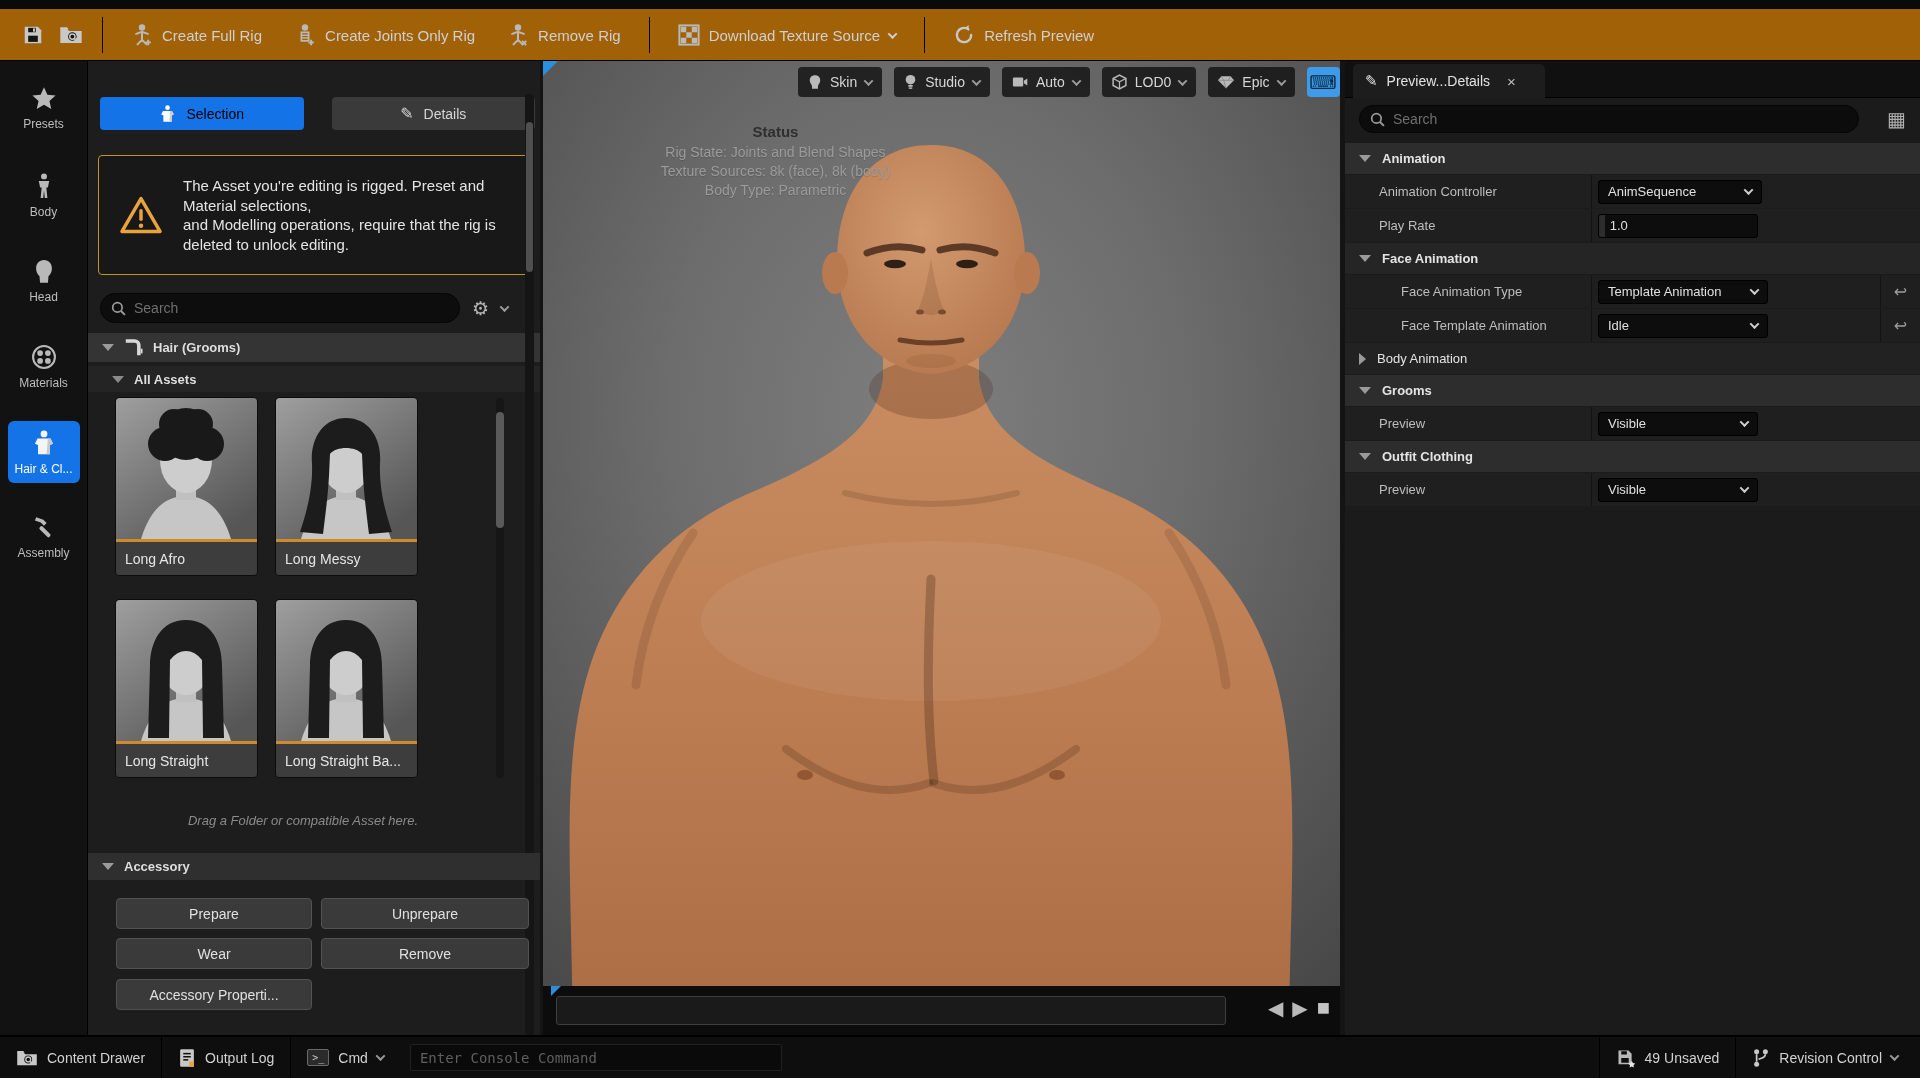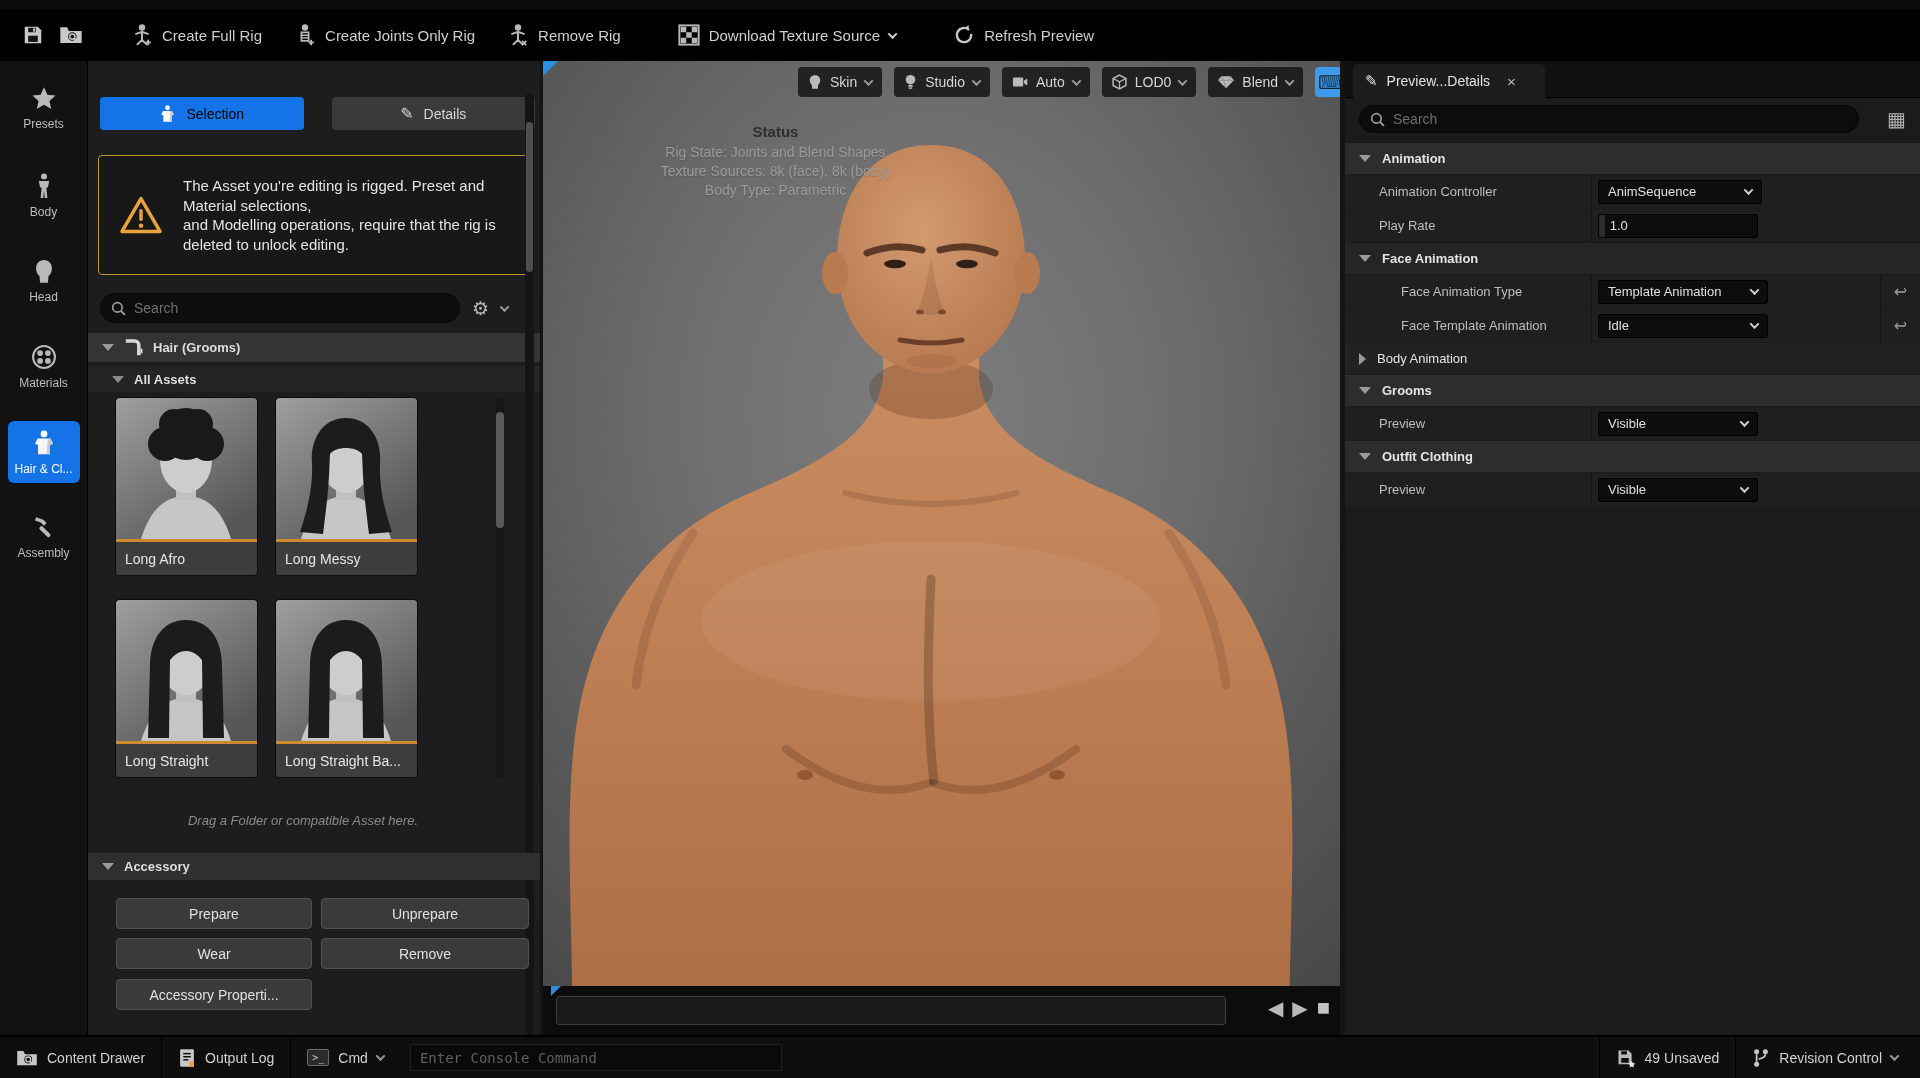--- a/index.html
+++ b/index.html
@@ -3,21 +3,21 @@
 <meta charset="utf-8">
 <style>
   * { margin:0; padding:0; box-sizing:border-box; }
   html,body { background:#000; }
   .app {
     position:relative; width:1920px; height:1078px; overflow:hidden;
     background:#141414; font-family:"Liberation Sans", sans-serif; color:#c8c8c8;
     -webkit-font-smoothing:antialiased;
   }
   
-  .toolbar { position:absolute; left:0; top:0; width:1920px; height:61px; background:#000000; border-bottom:1px solid #000; }
+  .toolbar { position:absolute; left:0; top:0; width:1920px; height:61px; background:#a16207; border-bottom:1px solid #000; }
   .toolbar .topstrip { position:absolute; left:0; top:0; width:100%; height:9px; background:#0a0a0a; }
   .tb-row { position:absolute; left:0; top:9px; height:52px; display:flex; align-items:center; padding-left:14px; }
   .tb-iconbtn { width:38px; height:38px; display:flex; align-items:center; justify-content:center; border-radius:4px; }
   .tb-sep { width:1px; height:36px; background:#000; margin:0 12px; }
   .tb-btn { display:flex; align-items:center; gap:9px; padding:0 16px; height:40px; border-radius:4px; font-size:15px; color:#cfcfcf; }
   .chev { display:inline-block; width:7px; height:7px; border-right:2px solid currentColor; border-bottom:2px solid currentColor; transform:rotate(45deg) translate(-1px,-1px); }
   .tri-down { display:inline-block; width:0; height:0; border-left:6px solid transparent; border-right:6px solid transparent; border-top:7px solid #9a9a9a; }
   .tri-right { display:inline-block; width:0; height:0; border-top:6px solid transparent; border-bottom:6px solid transparent; border-left:7px solid #9a9a9a; }
   svg.ic { display:block; }
   
@@ -468,21 +468,21 @@
             <path d="M1 4.2 7 7.4 13 4.2 M7 7.4 7 14" stroke="#b9b9b9" stroke-width="1.2" fill="none"></path>
           </svg>
         <span>LOD0</span>
         <span class="chev" style="color:#9a9a9a;"></span>
       </div>
       <div class="vp-btn">
         <svg class="ic" width="16" height="14" viewBox="0 0 14 12">
             <path d="M3 1h8l3 3.5L7 11.5 0 4.5z" fill="#b9b9b9"></path>
             <path d="M0 4.5h14M3 1 5 4.5 7 11.5M11 1 9 4.5" stroke="#8a8a8a" stroke-width="0.8" fill="none"></path>
           </svg>
-        <span>Blend</span>
+        <span>Epic</span>
         <span class="chev" style="color:#9a9a9a;"></span>
       </div>
       <div class="vp-kbd">
         <span>⌨</span>
       </div>
     </div>
 
     <div class="vp-status">
       <div class="st-title">Status</div>
       <div class="st-line">Rig State: Joints and Blend Shapes</div>

